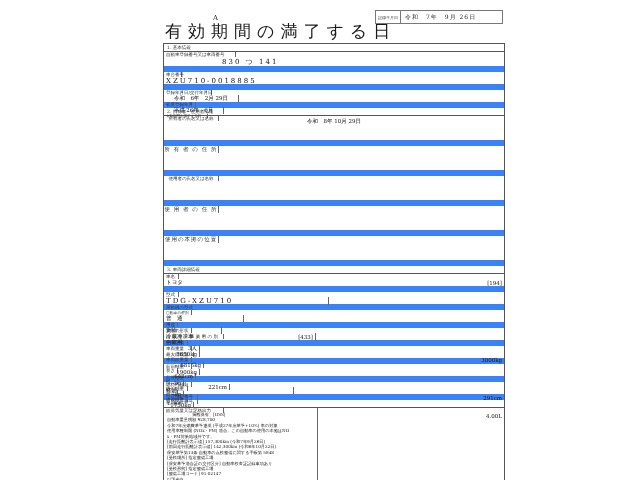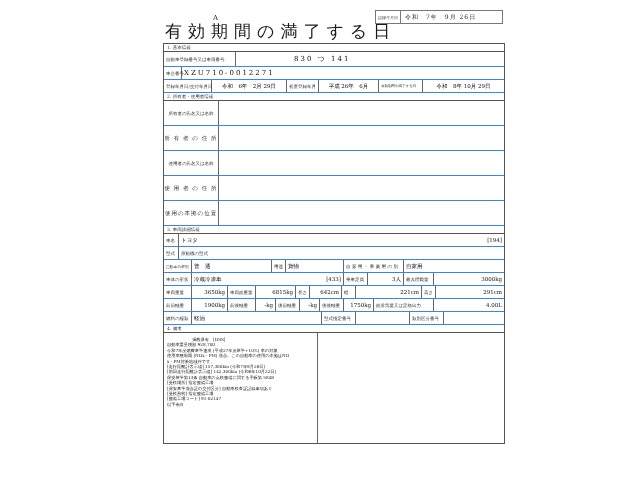--- a/index.html
+++ b/index.html
@@ -6,21 +6,21 @@
   body { width:640px; height:480px; background:#ffffff; position:relative; overflow:hidden;
          font-family:"DejaVu Serif", serif; color:#222; }
   .abs { position:absolute; }
   .date-box { left:375px; top:10px; width:126px; height:12px; border:1px solid #777; display:flex; align-items:center; font-size:5px; }
   .date-box .lbl { border-right:1px solid #777; height:100%; display:flex; align-items:center; padding:0 2px; font-size:4px; color:#444; }
   .date-box .val { padding-left:4px; font-size:6px; letter-spacing:1px; }
   .mark-a { left:213px; top:14px; font-size:7px; }
   .title { left:165px; top:20px; font-size:17px; letter-spacing:6px; font-family:"DejaVu Serif", serif; color:#1a1a1a; }
   .sheet { left:163px; top:43px; width:340px; border:1px solid #555; font-size:5px; }
   .sec-hdr { height:7px; border-bottom:1px solid #555; font-size:4.5px; padding-left:3px; line-height:7px; color:#333; }
-  .row { display:flex; border-bottom:1px solid #3b82f6; }
+  .row { display:flex; border-bottom:6px solid #3b82f6;flex-direction:column; }
   .cell { border-right:1px solid #666; display:flex; align-items:center; padding:0 2px; box-sizing:border-box; }
   .cell:last-child { border-right:none; }
   .lab { font-size:4.5px; color:#333; white-space:nowrap; }
   .v { font-size:7px; letter-spacing:2px; color:#111; }
   .vs { font-size:5.5px; color:#111; }
   .right { justify-content:flex-end; }
   .owner-row { height:24px; }
   .owner-row .lab { font-size:5.5px; letter-spacing:1px; }
   .notes { display:flex; height:110px; }
   .notes-left { width:154px; border-right:1px solid #666; padding:4px 3px; font-size:4.2px; line-height:5.4px; color:#222; box-sizing:border-box; }
@@ -45,21 +45,21 @@
       </div>
     <div class="cell" style="flex:1;padding-left:58px">
         <span class="v">830 つ 141</span>
       </div>
   </div>
   <div class="row" style="height:12px">
     <div class="cell" style="width:18px">
         <span class="lab">車台番号</span>
       </div>
     <div class="cell" style="flex:1">
-        <span class="v">XZU710-0012271</span>
+        <span class="v">XZU710-0018885</span>
       </div>
   </div>
   <div class="row" style="height:12px">
     <div class="cell" style="width:48px">
         <span class="lab">登録年月日/交付年月日</span>
       </div>
     <div class="cell" style="width:75px;justify-content:center">
         <span class="vs">令和　6年　2月 29日</span>
       </div>
     <div class="cell" style="width:32px">
@@ -124,20 +124,23 @@
         <span class="lab">車名</span>
       </div>
     <div class="cell" style="flex:1;justify-content:space-between">
         <span class="vs">トヨタ</span>
         <span class="vs">[194]</span>
       </div>
   </div>
   <div class="row" style="height:12px">
     <div class="cell" style="width:15px">
         <span class="lab">型式</span>
+      </div>
+    <div class="cell" style="width:165px">
+        <span class="v">TDG-XZU710</span>
       </div>
     <div class="cell" style="width:32px">
         <span class="lab">原動機の型式</span>
       </div>
   </div>
   <div class="row" style="height:12px">
     <div class="cell" style="width:28px">
         <span class="lab" style="font-size:3.8px">自動車の種別</span>
       </div>
     <div class="cell" style="width:80px">

